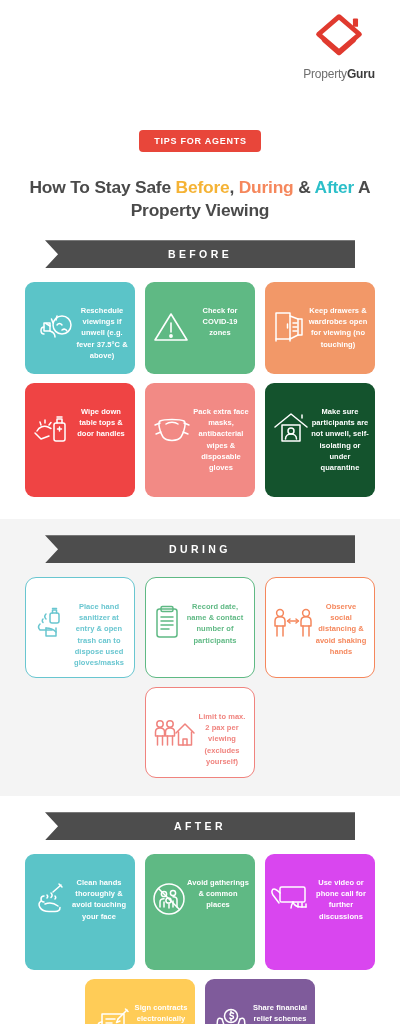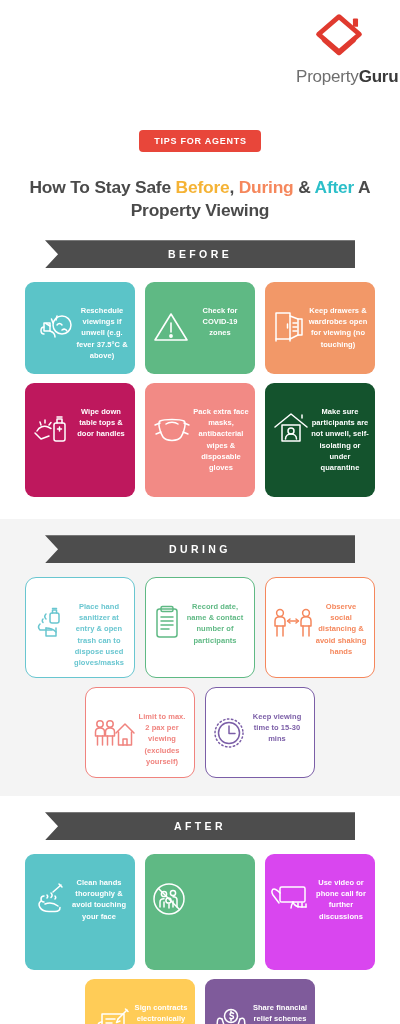--- a/index.html
+++ b/index.html
@@ -26,21 +26,21 @@
     width: 86px;
     text-align: center;
   }
   .logo-mark {
     width: 56px;
     height: 52px;
     margin: 0 auto 3px;
     display: block;
   }
   .logo-text {
-    font-size: 17px;
+    font-size: 12px;
     letter-spacing: -0.2px;
     white-space: nowrap;
   }
   .logo-text .lt-light { color: #6E6E6E; font-weight: 400; }
   .logo-text .lt-bold  { color: #3A3A3A; font-weight: 700; }
 
   .badge-row {
     margin-top: 118px;
     text-align: center;
   }
@@ -237,21 +237,21 @@
           <path d="M5 30v2M19 29v3"></path>
         </svg>
       </div>
       <div class="label">Keep drawers &amp; wardrobes open for viewing (no touching)</div>
     </div>
 
   </div>
 
   <div class="grid r2">
 
-    <div class="card filled h-before-2" style="background:#be185d">
+    <div class="card filled h-before-2" style="background:#ef4444">
       <div class="icon">
         <svg width="42" height="34" viewBox="0 0 42 34" fill="none" stroke="#fff" stroke-width="1.5" stroke-linecap="round" stroke-linejoin="round">
           <rect x="23" y="12" width="11" height="18" rx="2"></rect>
           <path d="M26 12V8h5v4"></path>
           <path d="M26 6h5"></path>
           <path d="M26.5 18h4M28.5 16v4"></path>
           <path d="M6 20c2-4 7-6 11-4l3 1.5"></path>
           <path d="M4 22l6 6 8-3"></path>
           <path d="M10 14l-1-3M14 12l0-3M18 14l2-2.5"></path>
         </svg>
@@ -352,30 +352,20 @@
           <path d="M13.5 15c0-2.6 2-3.9 4.5-3.9s4.5 1.3 4.5 3.9v4h-9z"></path>
           <path d="M15.5 19v9M20.5 19v9"></path>
           <path d="M24 16 L33 7 L42 16"></path>
           <path d="M26.5 15v13h13V15"></path>
           <path d="M31 28v-6h4v6"></path>
         </svg>
       </div>
       <div class="label" style="color:#F0837E">Limit to max. 2 pax per viewing (excludes yourself)</div>
     </div>
 
-    <div class="card outlined h-during-2" style="color:#7B5EA7">
-      <div class="icon">
-        <svg width="34" height="34" viewBox="0 0 34 34" fill="none" stroke="currentColor" stroke-width="1.5" stroke-linecap="round" stroke-linejoin="round">
-          <circle cx="17" cy="17" r="14" stroke-dasharray="1.4 2.6"></circle>
-          <circle cx="17" cy="17" r="10.5"></circle>
-          <path d="M17 10v7.5h6"></path>
-        </svg>
-      </div>
-      <div class="label" style="color:#7B5EA7">Keep viewing time to 15-30 mins</div>
-    </div>
 
   </div>
 </div>
 
 <div class="band-after">
 
   <div class="banner-wrap">
     <div class="banner">AFTER</div>
   </div>
 
@@ -404,20 +394,21 @@
           <circle cx="22" cy="12" r="2.6"></circle>
           <circle cx="17.5" cy="19.5" r="2.6"></circle>
           <path d="M9 26v-5c0-2 1.8-3.2 4-3.2"></path>
           <path d="M13 26v-5"></path>
           <path d="M18 27v-4"></path>
           <path d="M22 26v-6"></path>
           <path d="M26 26v-7c0-2-1.8-3.2-4-3.2"></path>
           <path d="M7.5 7.5 L28.5 28.5"></path>
         </svg>
       </div>
+      <div class="label">Avoid gatherings &amp; common places</div>
     </div>
 
     <div class="card filled h-after-1" style="background:#d946ef">
       <div class="icon">
         <svg width="42" height="32" viewBox="0 0 42 32" fill="none" stroke="#fff" stroke-width="1.5" stroke-linecap="round" stroke-linejoin="round">
           <rect x="9" y="4" width="25" height="15" rx="1.6"></rect>
           <path d="M9 10c-2-2-4-4-6-4S0 9 2 12l6 8"></path>
           <path d="M22 19c1 3 4 5 8 5h5"></path>
           <path d="M27 20v4M31 20v4M35 21v3"></path>
           <path d="M22 19c-1 2-2 4-2 6"></path>

